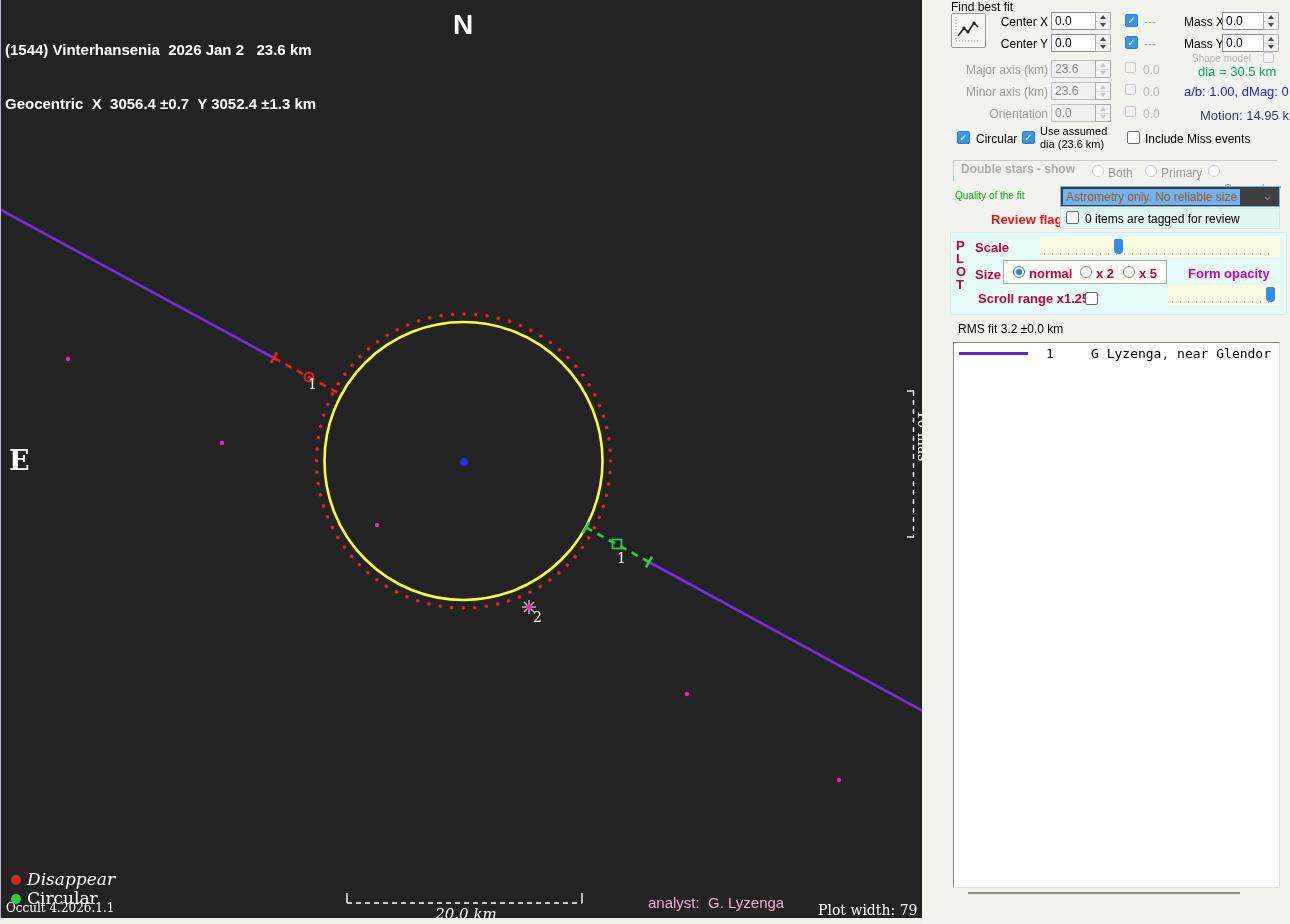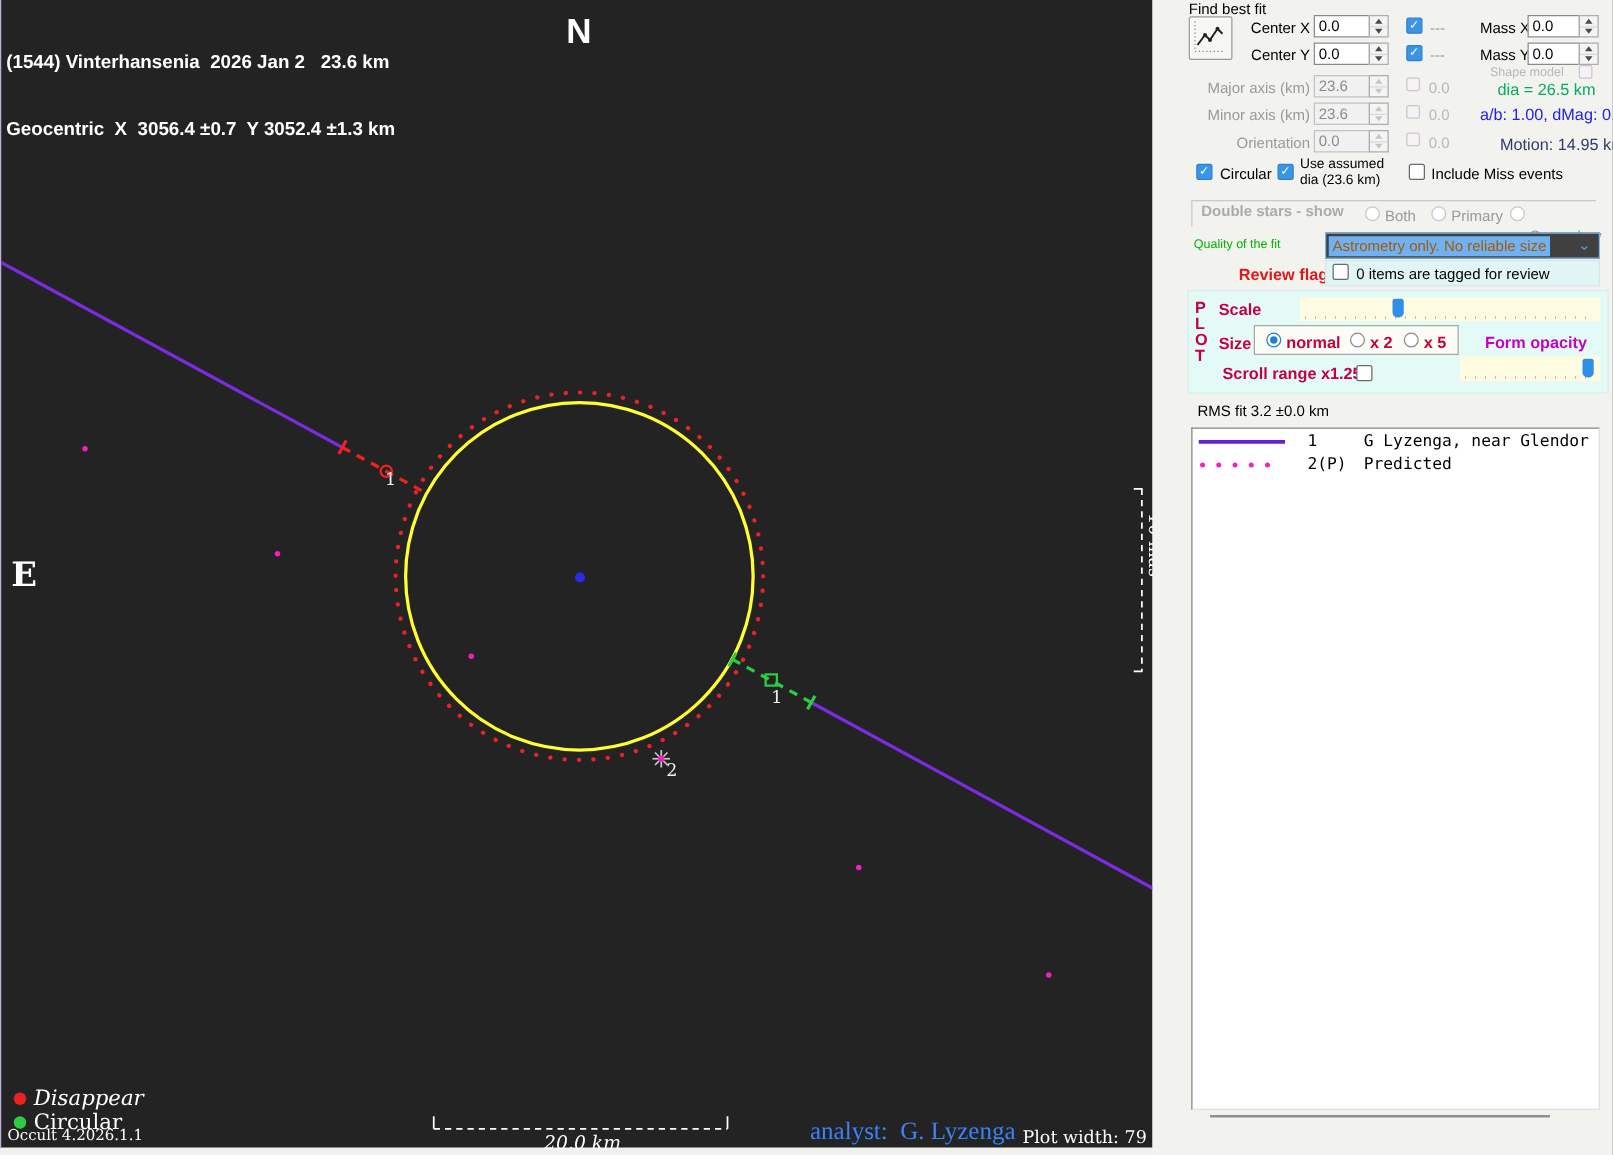--- a/index.html
+++ b/index.html
@@ -12,21 +12,21 @@
   .ptxt{position:absolute;color:#fff;white-space:pre;}
   .title{left:4px;top:5px;font-size:15px;font-weight:bold;line-height:18px;}
   .north{left:452px;top:9px;font-size:28px;font-weight:bold;}
   .east{left:8px;top:445px;font-size:27px;font-family:"DejaVu Serif",serif;font-weight:bold;}
   .chord-label{font-family:"DejaVu Serif",serif;font-size:14px;color:#EFEFEF;}
   .star2-label{font-family:"DejaVu Serif",serif;font-size:14px;color:#EDF2E0;}
   .mas-label{left:886px;top:428px;width:72px;font-family:"DejaVu Serif",serif;font-size:14px;
     transform:rotate(90deg);text-align:center;}
   .kmscale-label{left:400px;top:905px;width:130px;text-align:center;font-family:"DejaVu Serif",serif;
     font-style:italic;font-size:15px;}
-  .analyst{left:647px;top:894px;font-size:20px;color:#3b82f6;font-family:Liberation Serif, serif;}
+  .analyst{left:647px;top:894px;font-size:15px;color:#f9a8d4;}
   .plotwidth{left:817px;top:902px;font-family:"DejaVu Serif",serif;font-size:14px;}
   .version{left:5px;top:901px;font-family:"DejaVu Serif",serif;font-size:12px;}
   .lgd-row{position:absolute;left:10px;font-family:"DejaVu Serif",serif;font-size:17px;color:#fff;}
   .lgd-dot{display:inline-block;width:10px;height:10px;border-radius:50%;margin-right:6px;}
   
   .side-panel{position:absolute;left:922px;top:0;width:368px;height:924px;background:#F2F2EE;
     font-size:12px;color:#000;}
   .lbl{position:absolute;white-space:pre;}
   .rlbl{position:absolute;width:96px;text-align:right;white-space:pre;}
   .tb{position:absolute;height:18px;width:45px;background:#fff;border:1px solid #8A8A8A;
@@ -241,21 +241,21 @@
     <div class="spin dis" style="left:173px;top:60px;">
       <div>
           <span class="tri-up"></span>
         </div>
         <div>
           <span class="tri-dn"></span>
         </div>
       </div>
     <div class="chk dis" style="left:203px;top:62px;width:11px;height:11px;"></div>
     <div class="lbl faint" style="left:221px;top:63px;">0.0</div>
-    <div class="lbl green-txt" style="left:276px;top:64px;">dia = 26.5 km</div>
+    <div class="lbl green-txt" style="left:276px;top:64px;">dia = 30.5 km</div>
 
     <div class="rlbl gray" style="left:30px;top:85px;">Minor axis (km)</div>
     <div class="tb dis" style="left:129px;top:82px;">23.6</div>
     <div class="spin dis" style="left:173px;top:82px;">
       <div>
           <span class="tri-up"></span>
         </div>
         <div>
           <span class="tri-dn"></span>
         </div>
@@ -336,25 +336,16 @@
       <div class="thumb" style="left:98px;top:2px;"></div>
     </div>
 
     <div class="rms">RMS fit 3.2 ±0.0 km</div>
     <div class="listbox">
       <div class="lb-row">
         <span class="swatch-line"></span>
         <span class="lb-num">1</span>
         <span class="lb-name">G Lyzenga, near Glendor</span>
       </div>
-      <div class="lb-row">
-        <span class="swatch-dot" style="left:6px;"></span>
-        <span class="swatch-dot" style="left:19px;"></span>
-        <span class="swatch-dot" style="left:32px;"></span>
-        <span class="swatch-dot" style="left:45px;"></span>
-        <span class="swatch-dot" style="left:58px;"></span>
-        <span class="lb-num">2(P)</span>
-        <span class="lb-name">Predicted</span>
-      </div>
     </div>
     <div class="hscroll"></div>
   </div>
 </div>
 
 </body></html>

